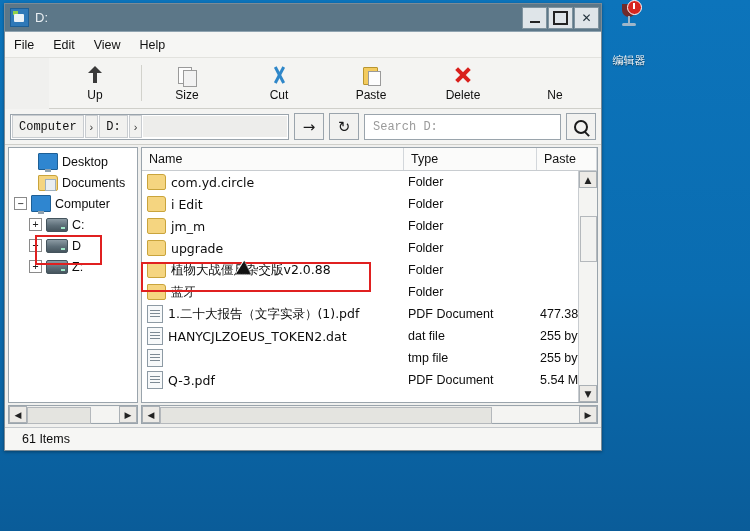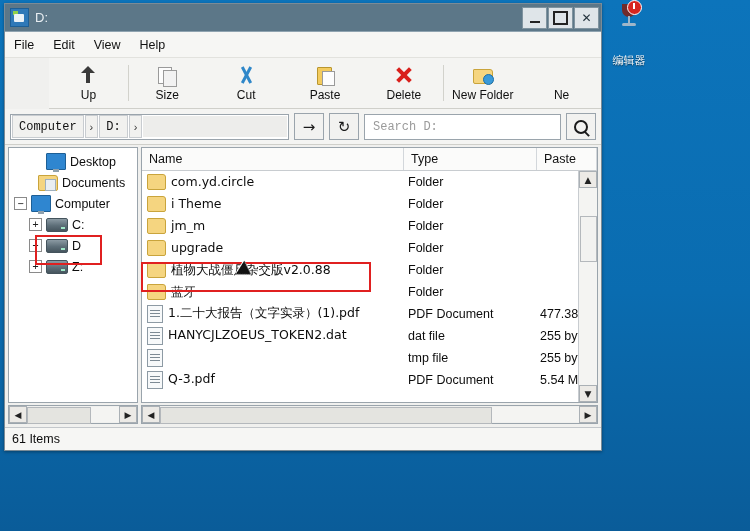--- a/index.html
+++ b/index.html
@@ -233,21 +233,21 @@
   }
   .hcell{
     font-size:12.5px;color:#111;display:flex;align-items:center;padding-left:7px;
     border-right:1px solid #d3d7db;background:#fbfbfa;
   }
   .c-name{flex:0 0 254px;}
   .c-type{flex:0 0 125px;}
   .c-size{flex:1 1 auto;}
   .rows{flex:1 1 auto;overflow:hidden;background:#fff;}
   .row{display:flex;height:22px;align-items:center;position:relative;}
-  .cell{font-size:12.5px;color:#0d0d0d;display:flex;white-space:nowrap;overflow:hidden;}
+  .cell{font-size:12.5px;color:#0d0d0d;display:flex;align-items:center;white-space:nowrap;overflow:hidden;}
   .cell.name{flex:0 0 254px;padding-left:5px;}
   .cell.type{flex:0 0 125px;padding-left:7px;}
   .cell.size{flex:1 1 auto;padding-left:7px;}
   .cell.name .nm{font-family:"DejaVu Sans",sans-serif;}
   .ficon{width:17px;height:14px;margin-right:5px;flex:0 0 auto;}
   .ficon.folder{
     background:#f5d580;border:1px solid #c9a43c;border-radius:1px 3px 2px 2px;
   }
   .ficon.file{
     background:#f7f9fa;border:1px solid #8d9aa4;position:relative;height:16px;width:14px;
@@ -257,21 +257,21 @@
     box-shadow:0 0 0 0 #7d8a94,0 3px 0 0 #7d8a94,0 6px 0 0 #7d8a94;background:#7d8a94;
   }
   .vscroll{
     flex:0 0 17px;border-left:1px solid #c8ccd0;background:#f4f4f2;
     display:flex;flex-direction:column;align-items:center;
   }
   .vthumb{width:15px;height:44px;background:#f2f2f0;border:1px solid #b4b8bc;margin-top:28px;}
   .vfill{flex:1 1 auto;}
   .statusbar{
     height:22px;border-top:1px solid #c3c7cb;background:#f6f6f4;display:flex;align-items:center;
-    padding-left:7px;font-size:12.5px;color:#0d0d0d;flex:0 0 auto;
+    padding-left:17px;font-size:12.5px;color:#0d0d0d;flex:0 0 auto;
   }
   .bottombar{flex:0 0 auto;padding:2px 3px 3px 3px;background:#f0f0ee;}
   
   .annot{position:absolute;border:2px solid #e02020;pointer-events:none;z-index:5;}
   #annot-drive{left:30px;top:231px;width:63px;height:26px;}
   #annot-folder{left:136px;top:258px;width:226px;height:26px;}
   
   #cursor{
     position:absolute;left:234px;top:259px;width:0;height:0;z-index:6;
     border-left:13px solid #111;border-top:8px solid transparent;border-bottom:8px solid transparent;
@@ -328,24 +328,20 @@
       <div class="tico ico-cut"></div>
       <div class="lbl">Cut</div>
     </div>
     <div class="tbtn">
       <div class="tico ico-paste"></div>
       <div class="lbl">Paste</div>
     </div>
     <div class="tbtn">
       <div class="tico ico-del"></div>
       <div class="lbl">Delete</div>
-    </div>
-    <div class="tbtn sep">
-      <div class="tico ico-nf"></div>
-      <div class="lbl">New Folder</div>
     </div>
     <div class="tbtn">
       <div class="tico"></div>
       <div class="lbl">Ne</div>
     </div>
   </div>
 
   <div class="addrbar">
     <div class="crumbs">
       <div class="crumb">Computer</div>
@@ -361,21 +357,21 @@
     </div>
     <div class="sbtn">
       <div class="mag"></div>
     </div>
   </div>
 
   <div class="body">
 
     <div class="treepane">
       <div class="tree">
-        <div class="tnode" style="padding-left:22px">
+        <div class="tnode" style="padding-left:14px">
           <div class="spacer"></div>
           <div class="mon"></div>
           <span>Desktop</span>
         </div>
         <div class="tnode" style="padding-left:14px">
           <div class="spacer"></div>
           <div class="fold doc"></div>
           <span>Documents</span>
         </div>
         <div class="tnode" style="padding-left:5px">
@@ -414,21 +410,21 @@
               <div class="cell name">
                   <span class="ficon folder"></span>
                   <span class="nm">com.yd.circle</span>
                 </div>
               <div class="cell type">Folder</div>
               <div class="cell size"></div>
             </div>
             <div class="row">
               <div class="cell name">
                   <span class="ficon folder"></span>
-                  <span class="nm">i Theme</span>
+                  <span class="nm">i Edit</span>
                 </div>
               <div class="cell type">Folder</div>
               <div class="cell size"></div>
             </div>
             <div class="row">
               <div class="cell name">
                   <span class="ficon folder"></span>
                   <span class="nm">jm_m</span>
                 </div>
               <div class="cell type">Folder</div>

